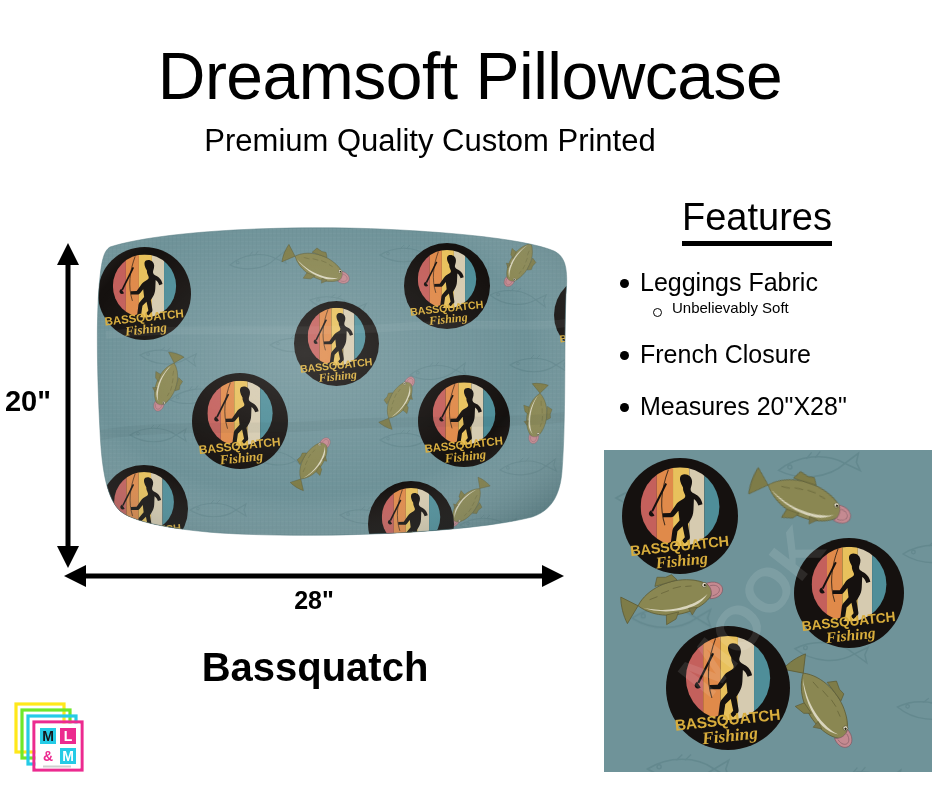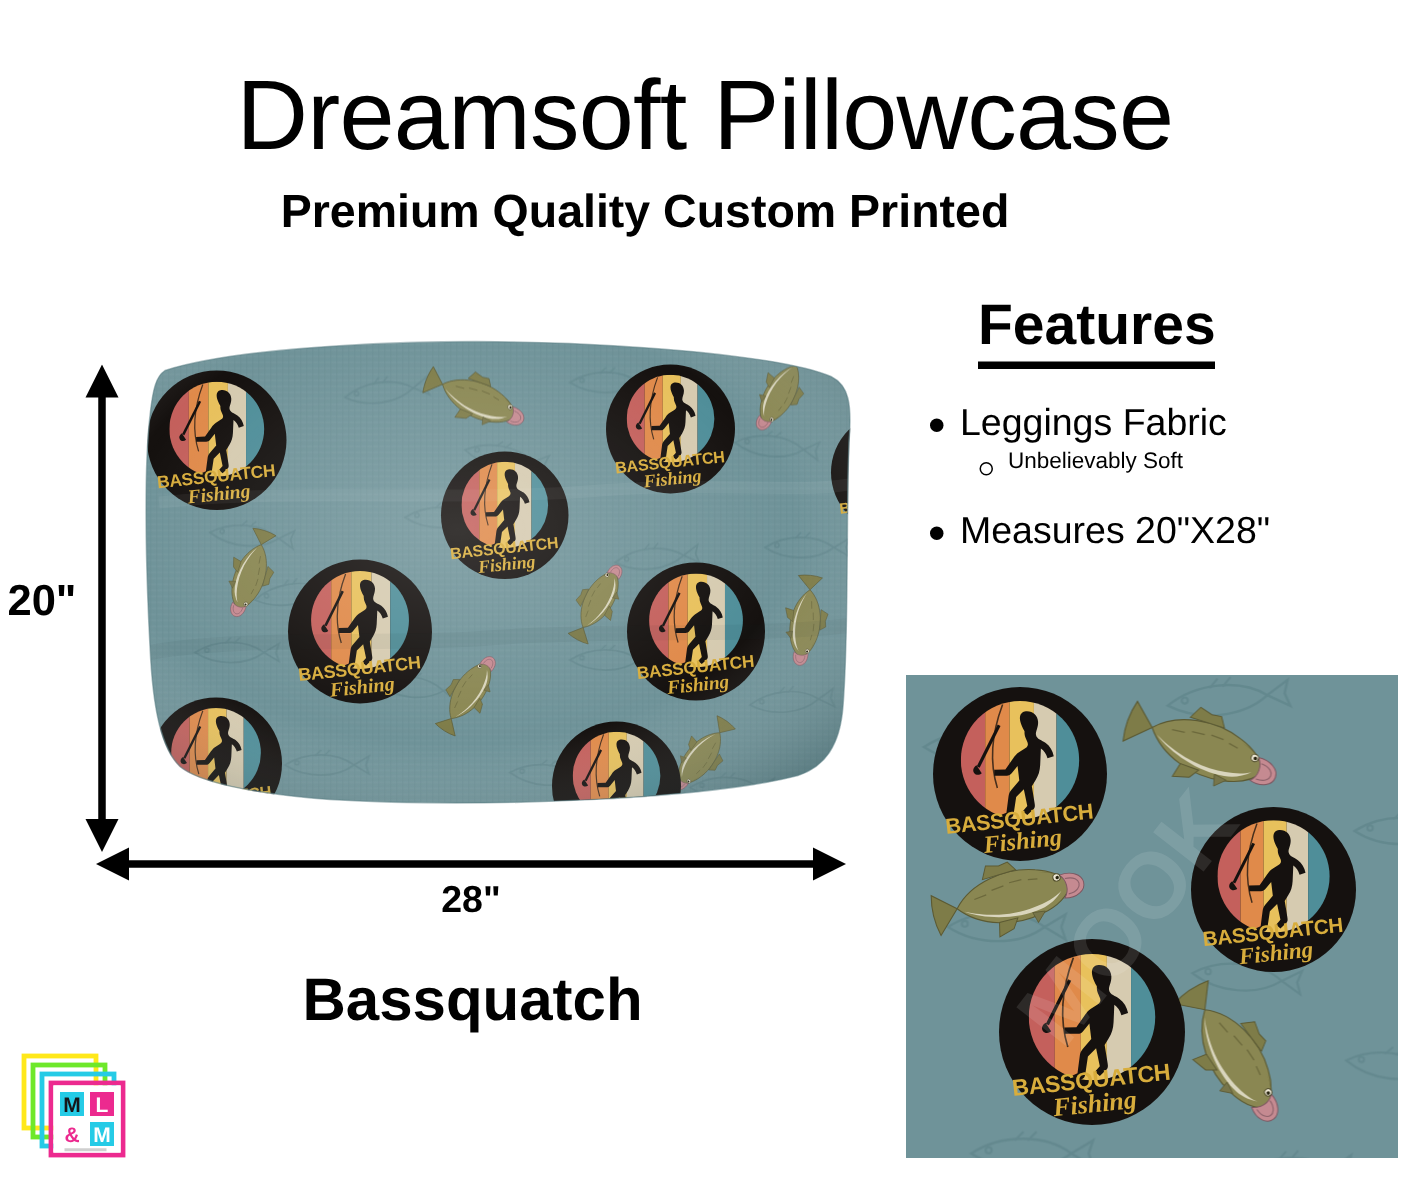--- a/index.html
+++ b/index.html
@@ -24,21 +24,21 @@
     font-size: 66px;
     font-weight: 400;
     letter-spacing: -0.5px;
     line-height: 1.05;
     white-space: nowrap;
   }
   #subtitle {
     position: absolute; left: 0; top: 124px; width: 860px;
     text-align: center;
     font-size: 31px;
-    font-weight: 700;
+    font-weight: 400;
     line-height: 1.1;
     white-space: nowrap;
   }
 
   
   #pillow-figure {
     position: absolute; left: 80px; top: 225px;
     width: 500px; height: 320px;
   }
   #pillow-svg { display: block; width: 500px; height: 320px; }
@@ -74,25 +74,25 @@
   }
 
   
   #features {
     position: absolute; left: 600px; top: 196px;
     width: 340px;
   }
   #features-heading {
     text-align: center;
     font-size: 38px;
-    font-weight: 700;
+    font-weight: 400;
     line-height: 1.15;
     border-bottom: 5px solid #000;
     display: inline-block;
-    margin-left: 52px;
+    margin-left: 82px;
     padding-bottom: 1px;
   }
   #features-list {
     margin-top: 16px;
     list-style: none;
   }
   .feat-item { position: relative; margin-top: 20px; }
   .feat-main {
     position: relative;
     padding-left: 40px;
@@ -303,20 +303,21 @@
   <div id="pattern-name">Bassquatch</div>
 
   <div id="features">
     <div id="features-heading">Features</div>
     <ul id="features-list">
       <li class="feat-item">
         <div class="feat-main">Leggings Fabric</div>
         <div class="feat-sub">Unbelievably Soft</div>
       </li>
       <li class="feat-item">
+        <div class="feat-main">French Closure</div>
       </li>
       <li class="feat-item">
         <div class="feat-main">Measures 20"X28"</div>
       </li>
     </ul>
   </div>
 
   <div id="swatch">
     <svg id="swatch-svg" viewBox="0 0 328 322" xmlns="http://www.w3.org/2000/svg">
       <rect x="0" y="0" width="328" height="322" fill="url(#linen)"></rect>

